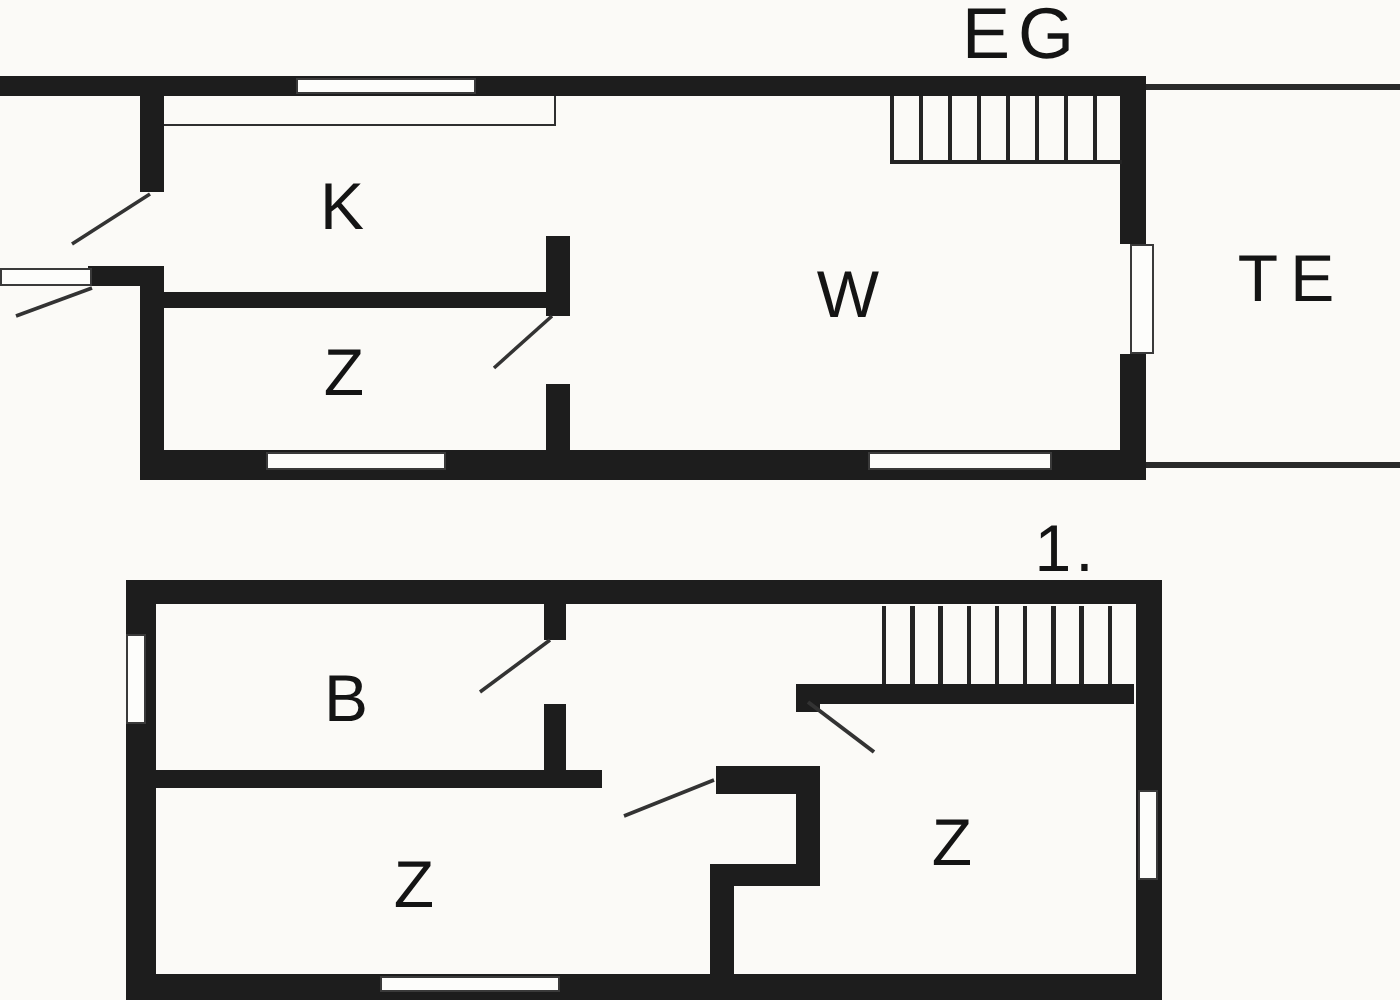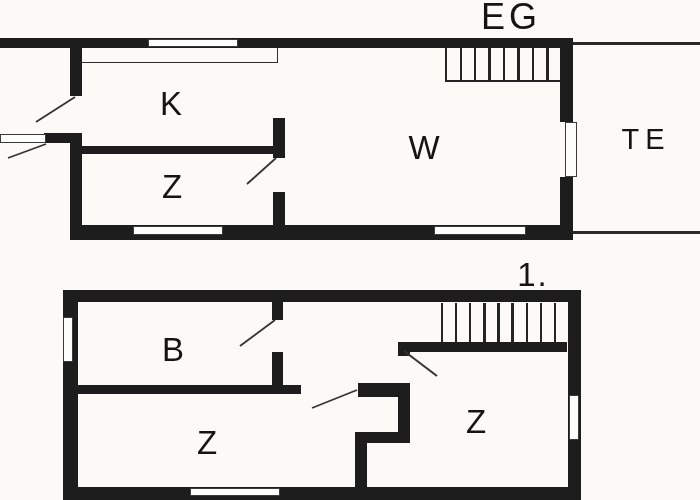--- a/index.html
+++ b/index.html
@@ -29,21 +29,21 @@
     background-image:repeating-linear-gradient(to right,#242424 0,#242424 2.2px,transparent 2.2px,transparent var(--step));
   }
   .stairs.edge-bottom{border-bottom:2.2px solid #242424;box-sizing:border-box;}
   .lbl{
     position:absolute;color:#141414;
     transform:translate(-50%,-50%);
     white-space:nowrap;line-height:1;
   }
   .floor-title{font-size:36px;letter-spacing:4px;}
   .room-label{font-size:33px;}
-  .room-label.te{font-size:29px;letter-spacing:6px;}
+  .room-label.te{font-size:33px;letter-spacing:6px;}
   svg.overlay{position:absolute;left:0;top:0;pointer-events:none;}
 </style>
 </head>
 <body>
 
 <div id="plan">
 
   <div class="lbl floor-title" style="left:511px;top:17px;">EG</div>
 
   <div class="counter" style="left:76px;top:40px;width:202px;height:23px;"></div>

